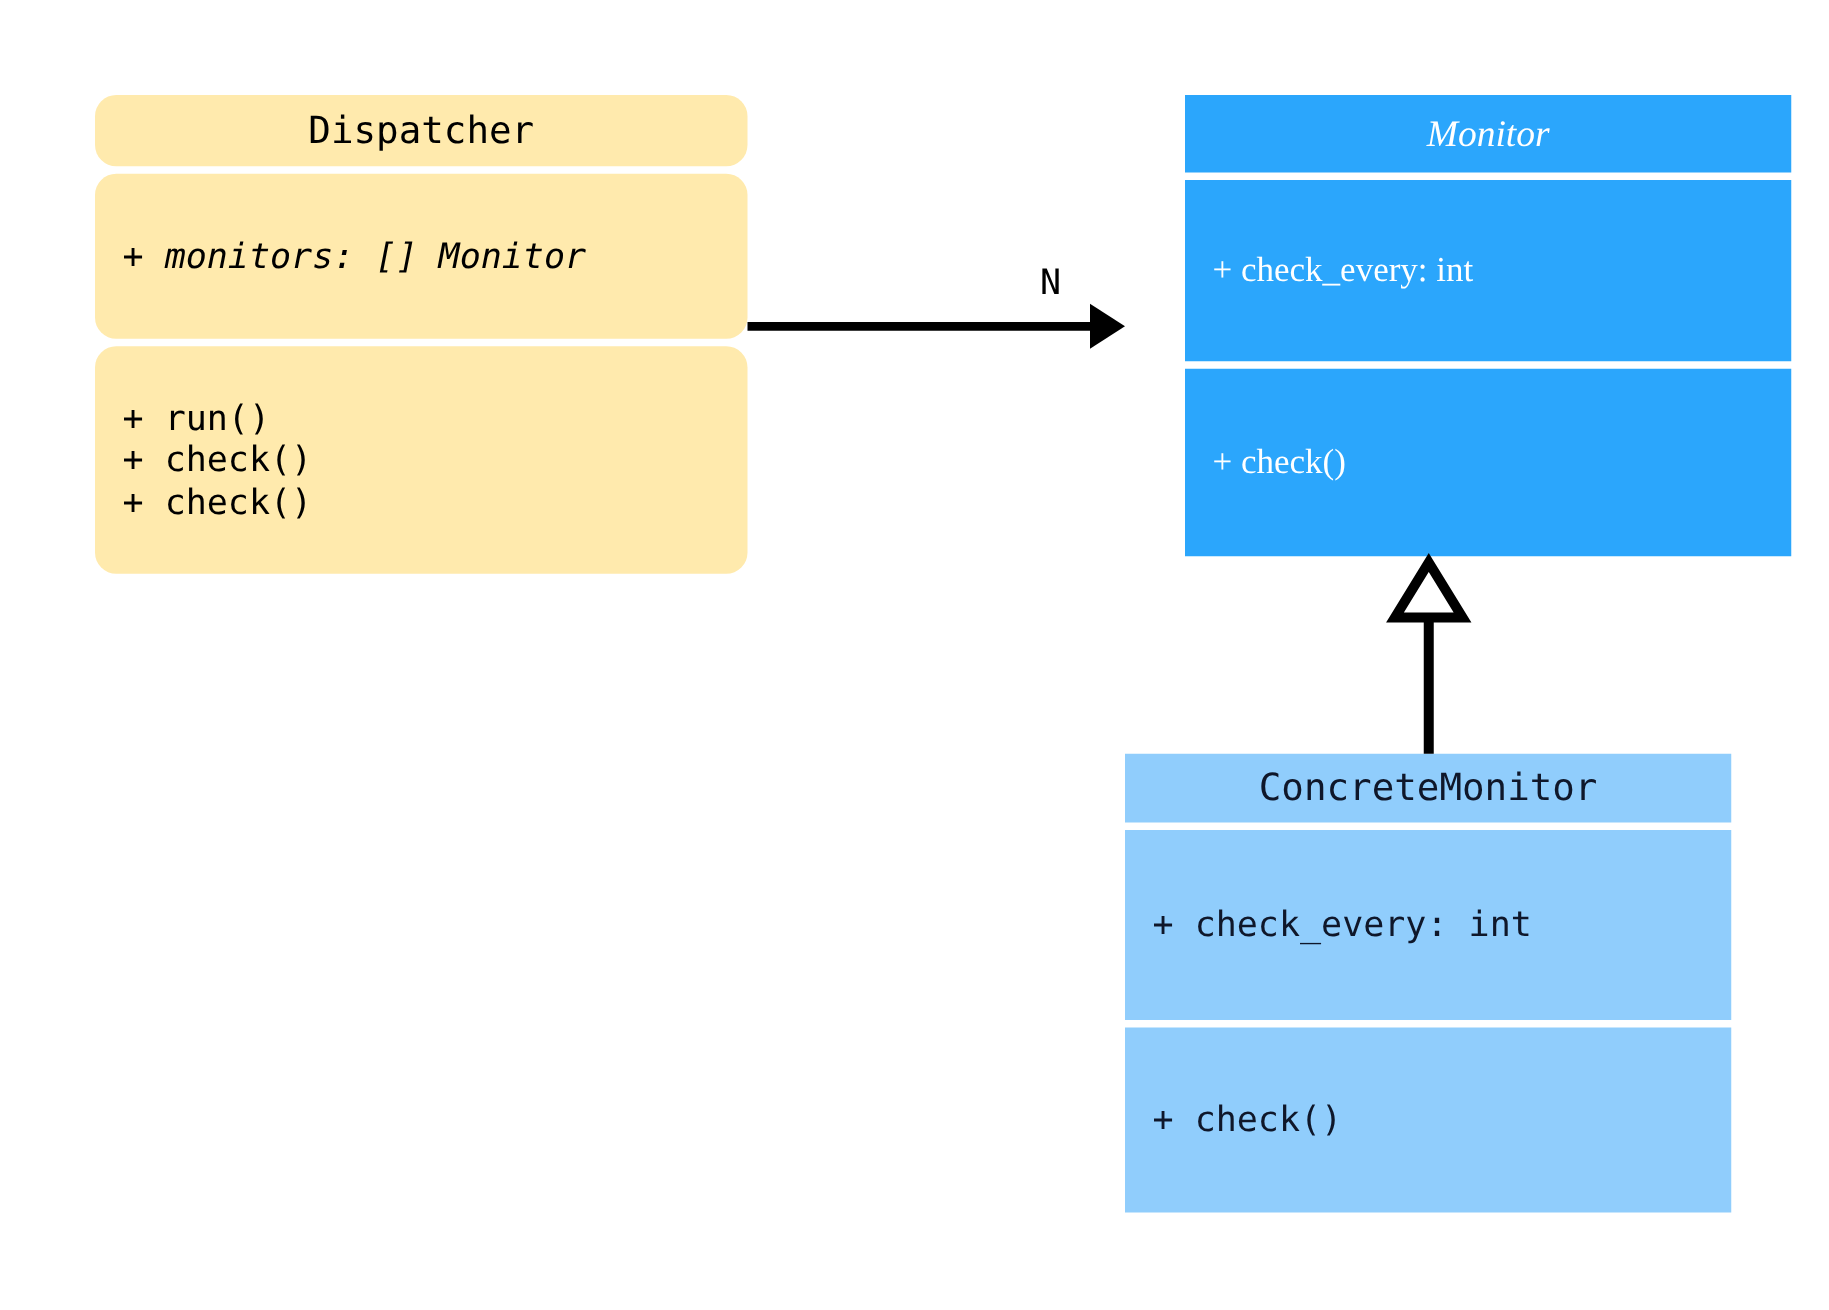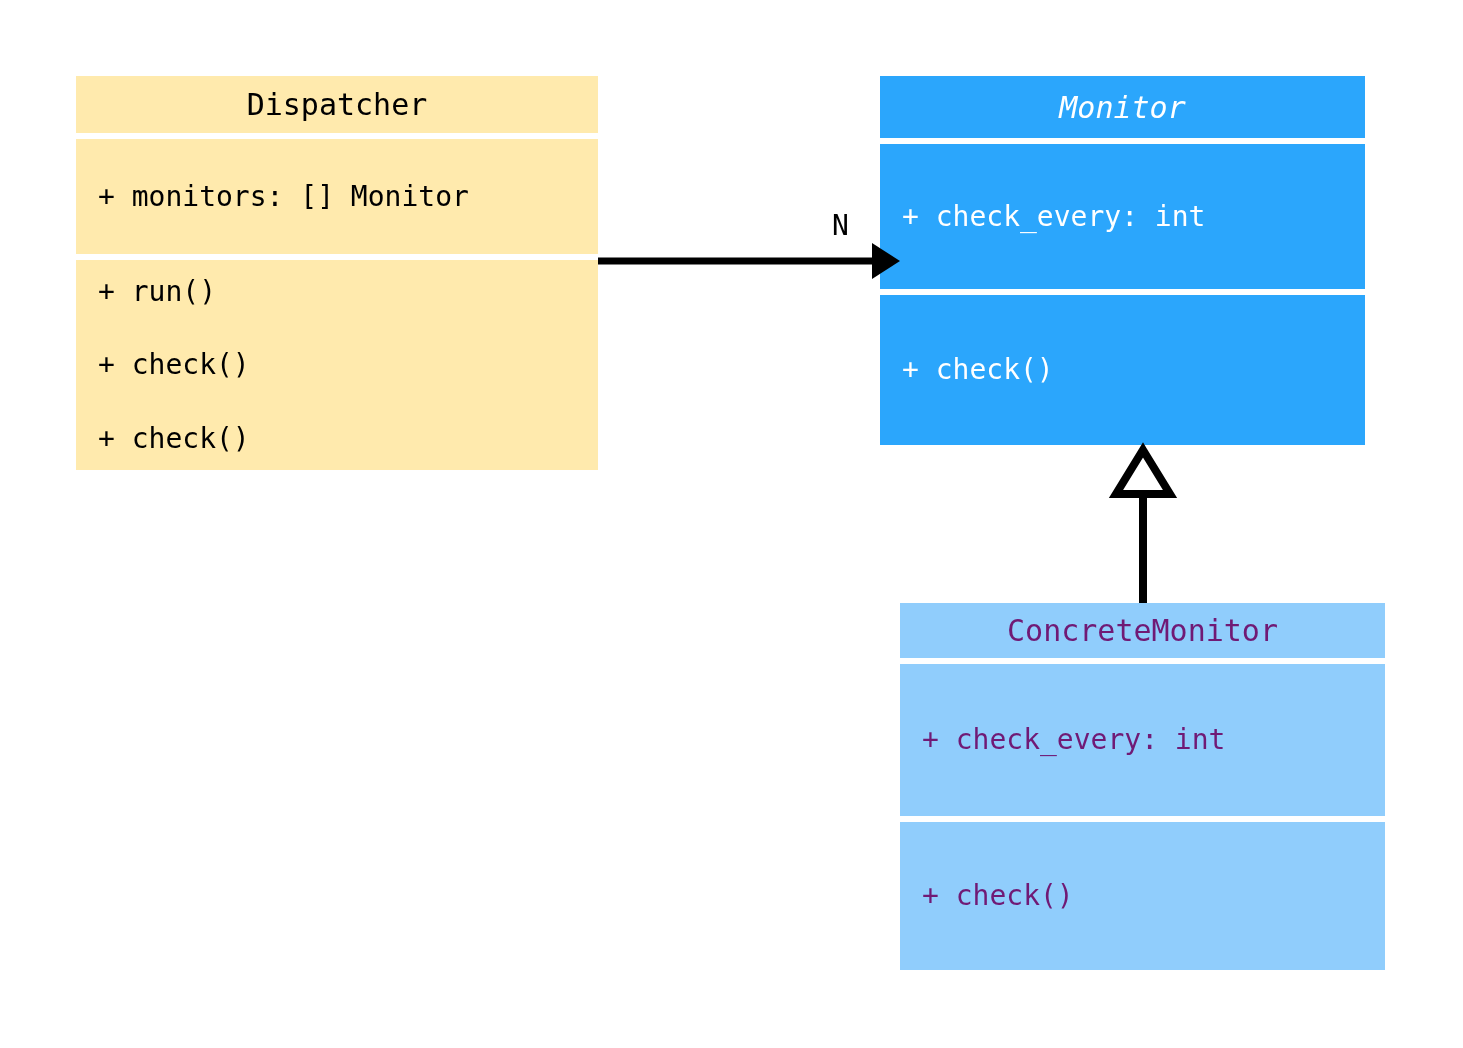--- a/index.html
+++ b/index.html
@@ -53,40 +53,40 @@
   }
   .class-title.abstract { font-style: italic; }
 
   .member {
     font-size: 28px;
     line-height: 1.20;
     white-space: pre;
   }
 
   
-  .theme-dispatcher .compartment { background: #ffeaad; }
+  .theme-dispatcher .compartment { background: #ffeaad; border-radius: 17px; }
   .theme-dispatcher .class-title,
   .theme-dispatcher .member { color: #000000; }
 
   .theme-monitor .compartment { background: #2ba6fc; }
   .theme-monitor .class-title,
   .theme-monitor .member { color: #ffffff; }
 
   .theme-concrete .compartment { background: #90cdfc; }
   .theme-concrete .class-title,
-  .theme-concrete .member { color: #701a75; }
+  .theme-concrete .member { color: #0f172a; }
 
   
   #dispatcher { left: 76px; top: 76px; width: 522px; }
   #dispatcher .c-title { height: 57px; }
-  #dispatcher .c-attrs { height: 115px; }
-  #dispatcher .c-ops   { height: 210px; gap: 40px; }
+  #dispatcher .c-attrs { height: 132px; font-style: italic; }
+  #dispatcher .c-ops   { height: 182px; }
 
   
-  #monitor { left: 880px; top: 76px; width: 485px; }
+  #monitor { left: 948px; top: 76px; width: 485px; font-family: Liberation Serif, serif; }
   #monitor .c-title { height: 62px; }
   #monitor .c-attrs { height: 145px; }
   #monitor .c-ops   { height: 150px; }
 
   
   #concrete-monitor { left: 900px; top: 603px; width: 485px; }
   #concrete-monitor .c-title { height: 55px; }
   #concrete-monitor .c-attrs { height: 152px; }
   #concrete-monitor .c-ops   { height: 148px; }
 

